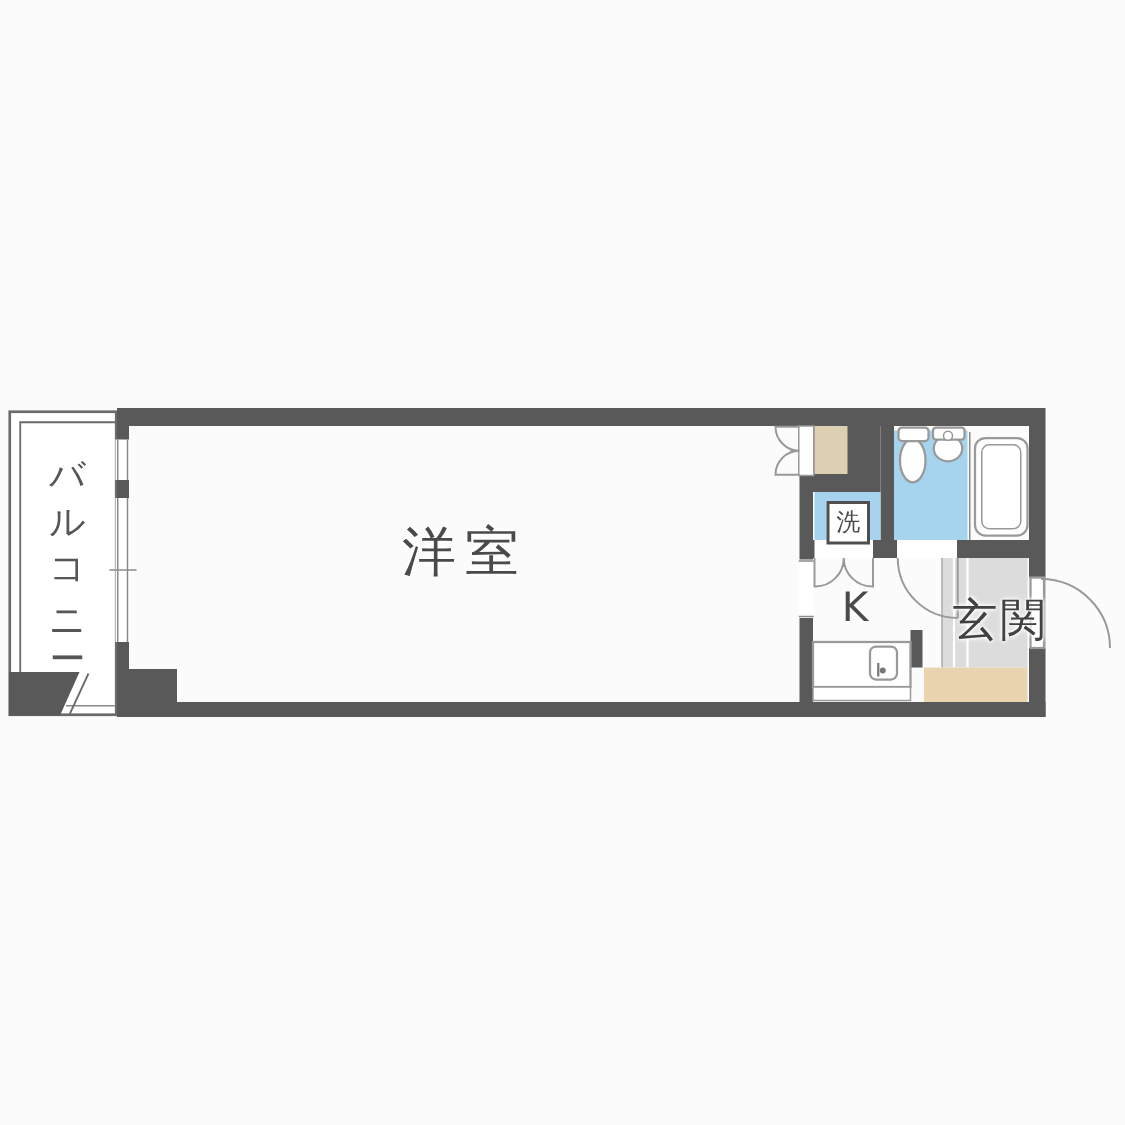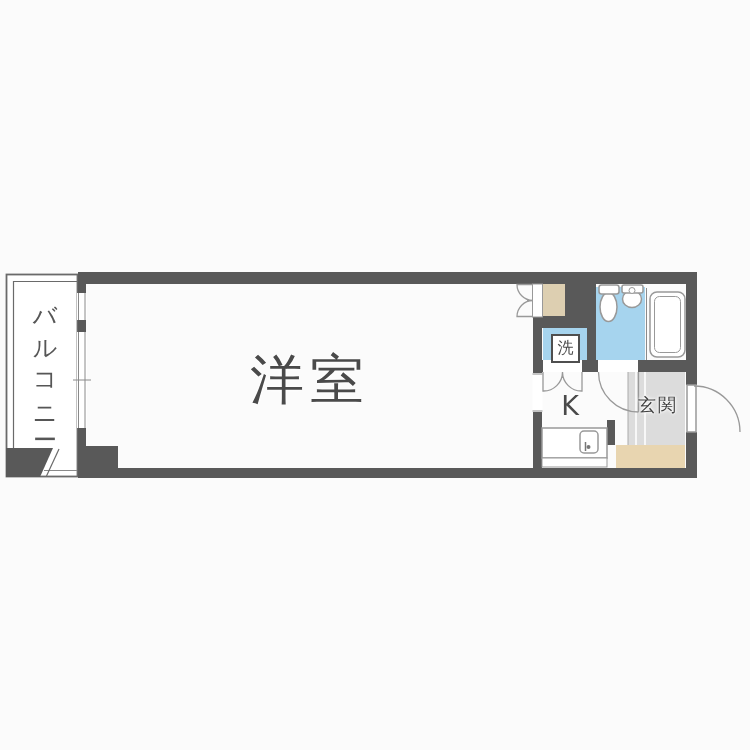--- a/index.html
+++ b/index.html
@@ -24,24 +24,24 @@
   .outline{fill:#ffffff;stroke:#6a6a6a;stroke-width:1.8;}
   .outline-thin{fill:none;stroke:#6a6a6a;stroke-width:1.2;}
 
   .label{
     position:absolute;
     color:var(--text,#4a4a4a);
     text-shadow:0 0 2px #fff,0 0 3px #fff,0 0 4px #fff;
     white-space:nowrap;
     user-select:none;
   }
-  .label-living{left:250px;top:344px;width:120px;text-align:center;font-size:54px;letter-spacing:6px;font-weight:500;}
+  .label-living{left:250px;top:344px;width:120px;text-align:center;font-size:36px;letter-spacing:6px;font-weight:500;}
   .label-balcony{left:29px;top:289px;height:175px;writing-mode:vertical-rl;font-size:24px;letter-spacing:7px;color:#565656;}
   .label-kitchen{left:550px;top:390px;width:40px;text-align:center;font-size:27px;}
-  .label-entrance{left:635px;top:393px;width:43px;text-align:right;font-size:18px;letter-spacing:2px;color:#414141;}
+  .label-entrance{left:635px;top:393px;width:43px;text-align:left;font-size:30px;letter-spacing:2px;color:#414141;}
   .laundry-box{
     position:absolute;left:551px;top:334px;width:25px;height:25px;
     background:#fff;border:2px solid #4f4f4f;
     display:flex;align-items:center;justify-content:center;
     font-size:16px;color:var(--text,#4a4a4a);
   }
 </style>
 </head>
 <body>
 

